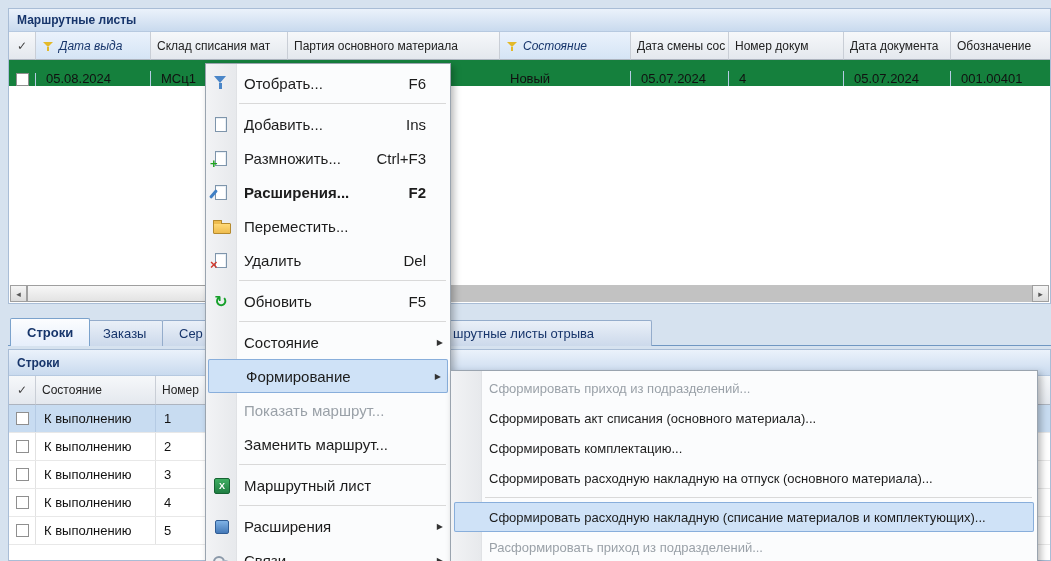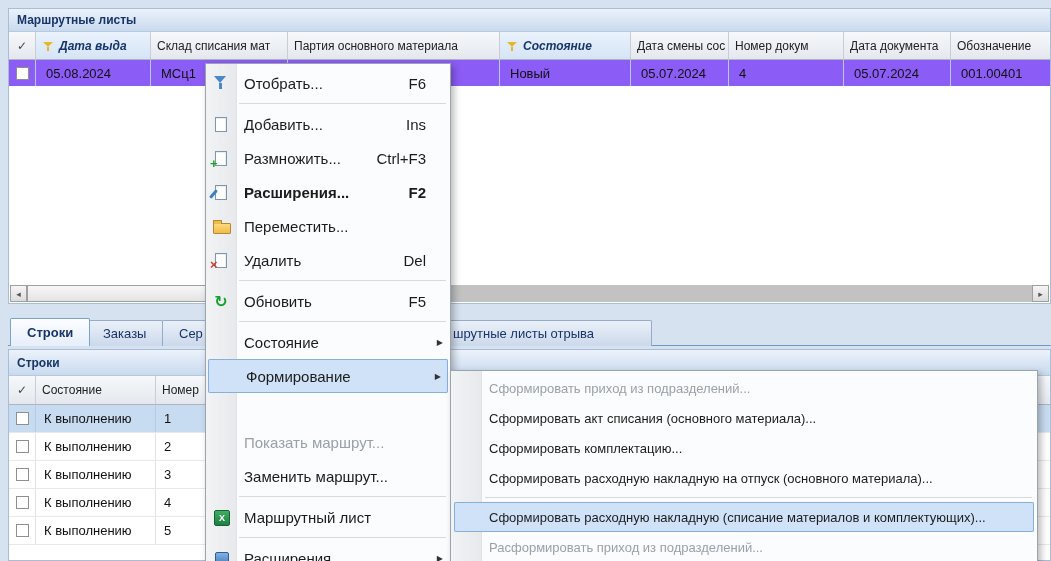--- a/index.html
+++ b/index.html
@@ -15,34 +15,34 @@
   .ptitle{height:23px;line-height:23px;padding-left:8px;font-weight:700;font-size:12px;color:#17356b;
     background:linear-gradient(#ebf2fb,#c9daee);border-bottom:1px solid #b6c9e0;}
   .bottom-panel .ptitle{height:26px;line-height:26px;}
   
   .headrow{display:flex;height:28px;}
   .bottom-panel .headrow{height:29px;}
   .hc{display:flex;align-items:center;padding-left:6px;background:linear-gradient(#f6f8fa,#e4e8ee);
     border-right:1px solid #c9ced6;border-bottom:1px solid #adb4bf;font-size:12px;color:#222;overflow:hidden;white-space:nowrap;}
   .hc.check{width:27px;flex:0 0 27px;justify-content:center;padding:0;color:#444;}
   .hc.filler{flex:1;border-right:none;}
-  .hc.filtered{background:linear-gradient(#eaf2fc,#d5e4f5);color:#17356b;font-weight:700;font-style:italic;}
+  .hc.filtered{background:linear-gradient(#eaf2fc,#d5e4f5);color:#17356b;font-weight:400;font-style:italic;}
   .hc.i0{width:115px;flex:0 0 115px;}
   .hc.i1{width:137px;flex:0 0 137px;}
   .hc.i2{width:212px;flex:0 0 212px;}
   .hc.i3{width:131px;flex:0 0 131px;}
   .hc.i4{width:98px;flex:0 0 98px;}
   .hc.i5{width:115px;flex:0 0 115px;}
   .hc.i6{width:107px;flex:0 0 107px;}
   .hc.i7{width:101px;flex:0 0 101px;}
   .h-funnel{position:relative;width:13px;height:12px;margin-right:4px;flex:0 0 13px;}
   .h-funnel::before{content:"";position:absolute;top:2px;left:1px;border-left:5px solid transparent;border-right:5px solid transparent;border-top:5px solid #e3b929;}
   .h-funnel::after{content:"";position:absolute;top:7px;left:5px;width:2px;height:4px;background:#e3b929;}
   
-  .tp-row{display:flex;height:26px;background:#8b5cf6;}
+  .tp-row{display:flex;height:26px;background:#15803d;align-items:flex-end;}
   .tc{display:flex;align-items:center;padding-left:10px;border-right:1px solid #b5cbe4;font-size:13px;color:#111;overflow:hidden;white-space:nowrap;}
   .tc.check{width:27px;flex:0 0 27px;justify-content:center;padding:0;}
   .tc.w0{width:115px;flex:0 0 115px;}
   .tc.w1{width:137px;flex:0 0 137px;}
   .tc.w2{width:212px;flex:0 0 212px;}
   .tc.w3{width:131px;flex:0 0 131px;}
   .tc.w4{width:98px;flex:0 0 98px;}
   .tc.w5{width:115px;flex:0 0 115px;}
   .tc.w6{width:107px;flex:0 0 107px;}
   .tc.w7{width:101px;flex:0 0 101px;}
@@ -73,21 +73,21 @@
   .tab.i0{left:2px;}
   .tab.i1{left:78px;}
   .tab.i2{left:154px;width:78px;overflow:hidden;}
   .tab.i3{left:422px;min-width:222px;padding-left:22px;justify-content:flex-start;}
   
   .menu{position:absolute;left:205px;top:63px;width:246px;padding:2px 0 6px;background:#fbfcfd;
     border:1px solid #9aa4af;box-shadow:3px 3px 7px rgba(0,0,0,.28);z-index:10;}
   .menu::before{content:"";position:absolute;left:0;top:0;bottom:0;width:30px;
     background:linear-gradient(to right,#f2f3f5,#e7e9ec);border-right:1px solid #e0e2e5;}
   .mi{position:relative;display:flex;align-items:center;height:34px;font-size:15px;color:#1c1c1c;padding-right:24px;z-index:1;}
-  .mi.disabled{color:#9aa1a8;margin-top:32px;}
+  .mi.disabled{color:#9aa1a8;}
   .mi.bold .mi-label,.mi.bold .mi-short{font-weight:700;}
   .mi.highlight{margin:0 2px;padding-right:22px;background:#cfe2f7;box-shadow:inset 0 0 0 1px #88aedb;border-radius:2px;}
   .mi-icon{width:30px;flex:0 0 30px;height:34px;position:relative;}
   .mi-label{margin-left:8px;white-space:nowrap;}
   .mi-short{margin-left:auto;white-space:nowrap;}
   .mi-arrow{position:absolute;right:7px;top:50%;transform:translateY(-50%);font-size:8px;color:#333;font-family:"DejaVu Sans",sans-serif;}
   .mi-arrow::before{content:"▶";}
   .menu-sep{height:1px;background:#d9d9d9;margin:3px 4px 3px 33px;position:relative;z-index:1;}
   
   .mi-icon[data-icon="filter"]::before{content:"";position:absolute;top:10px;left:8px;

